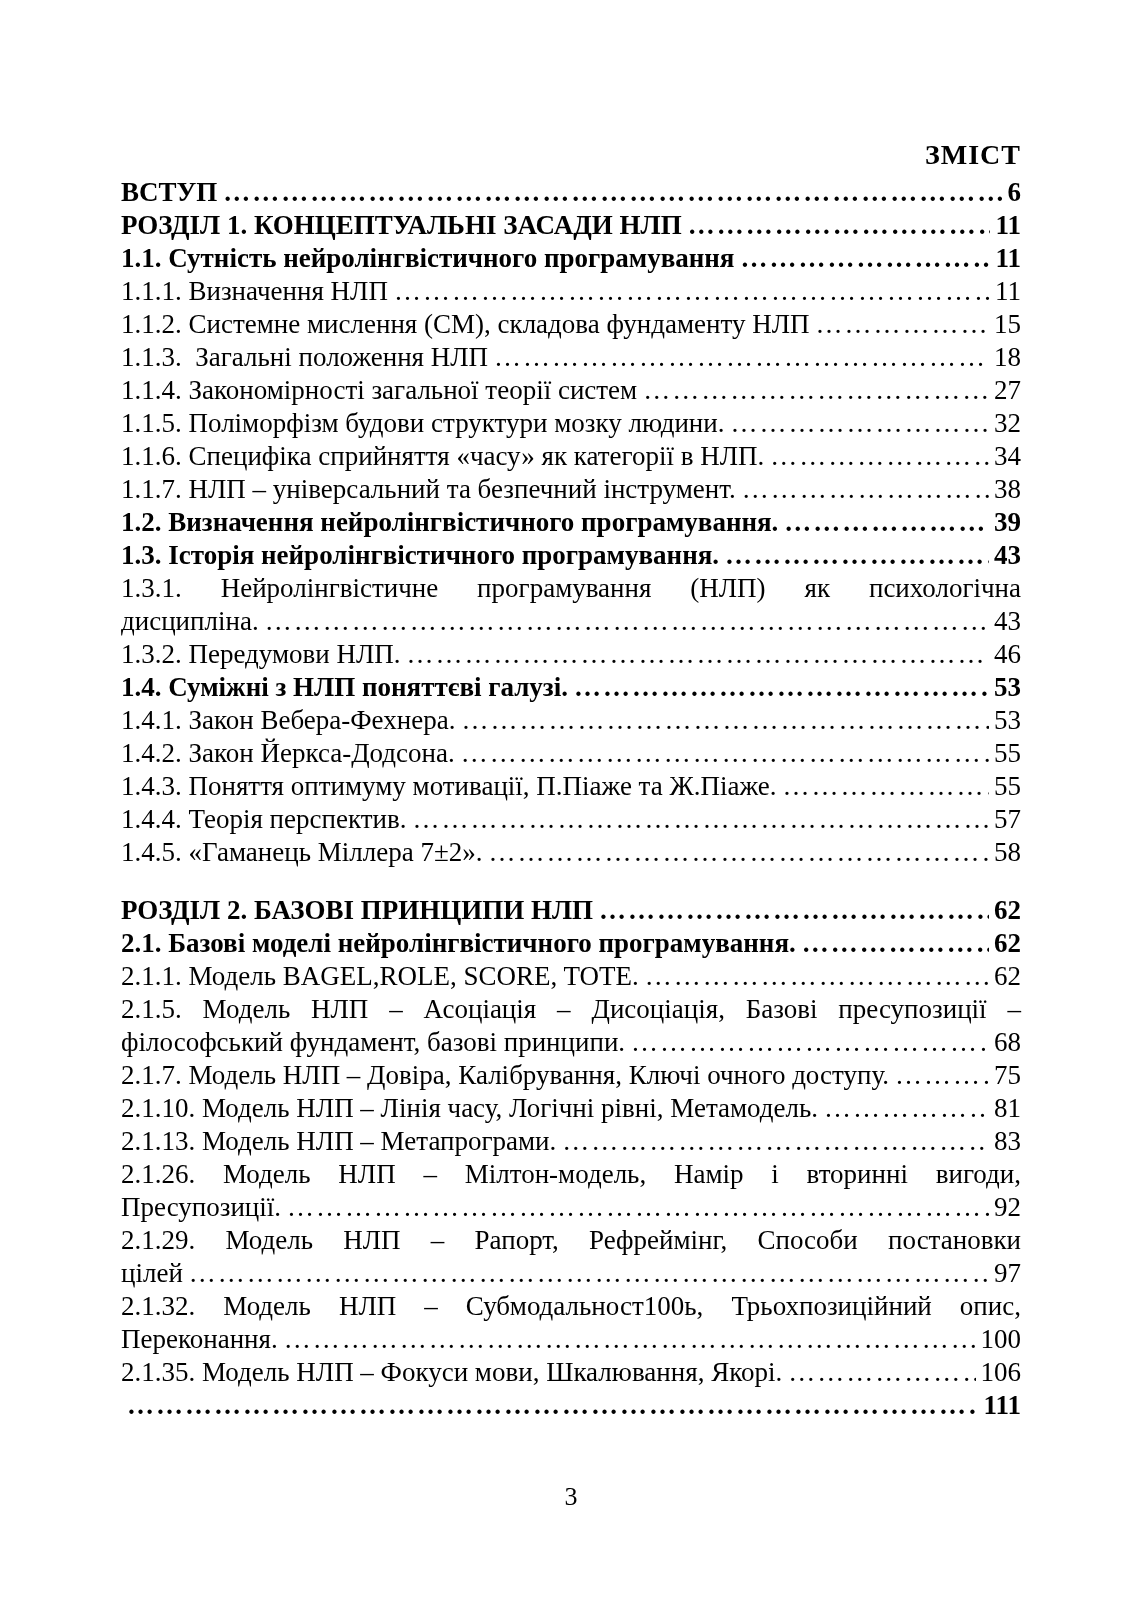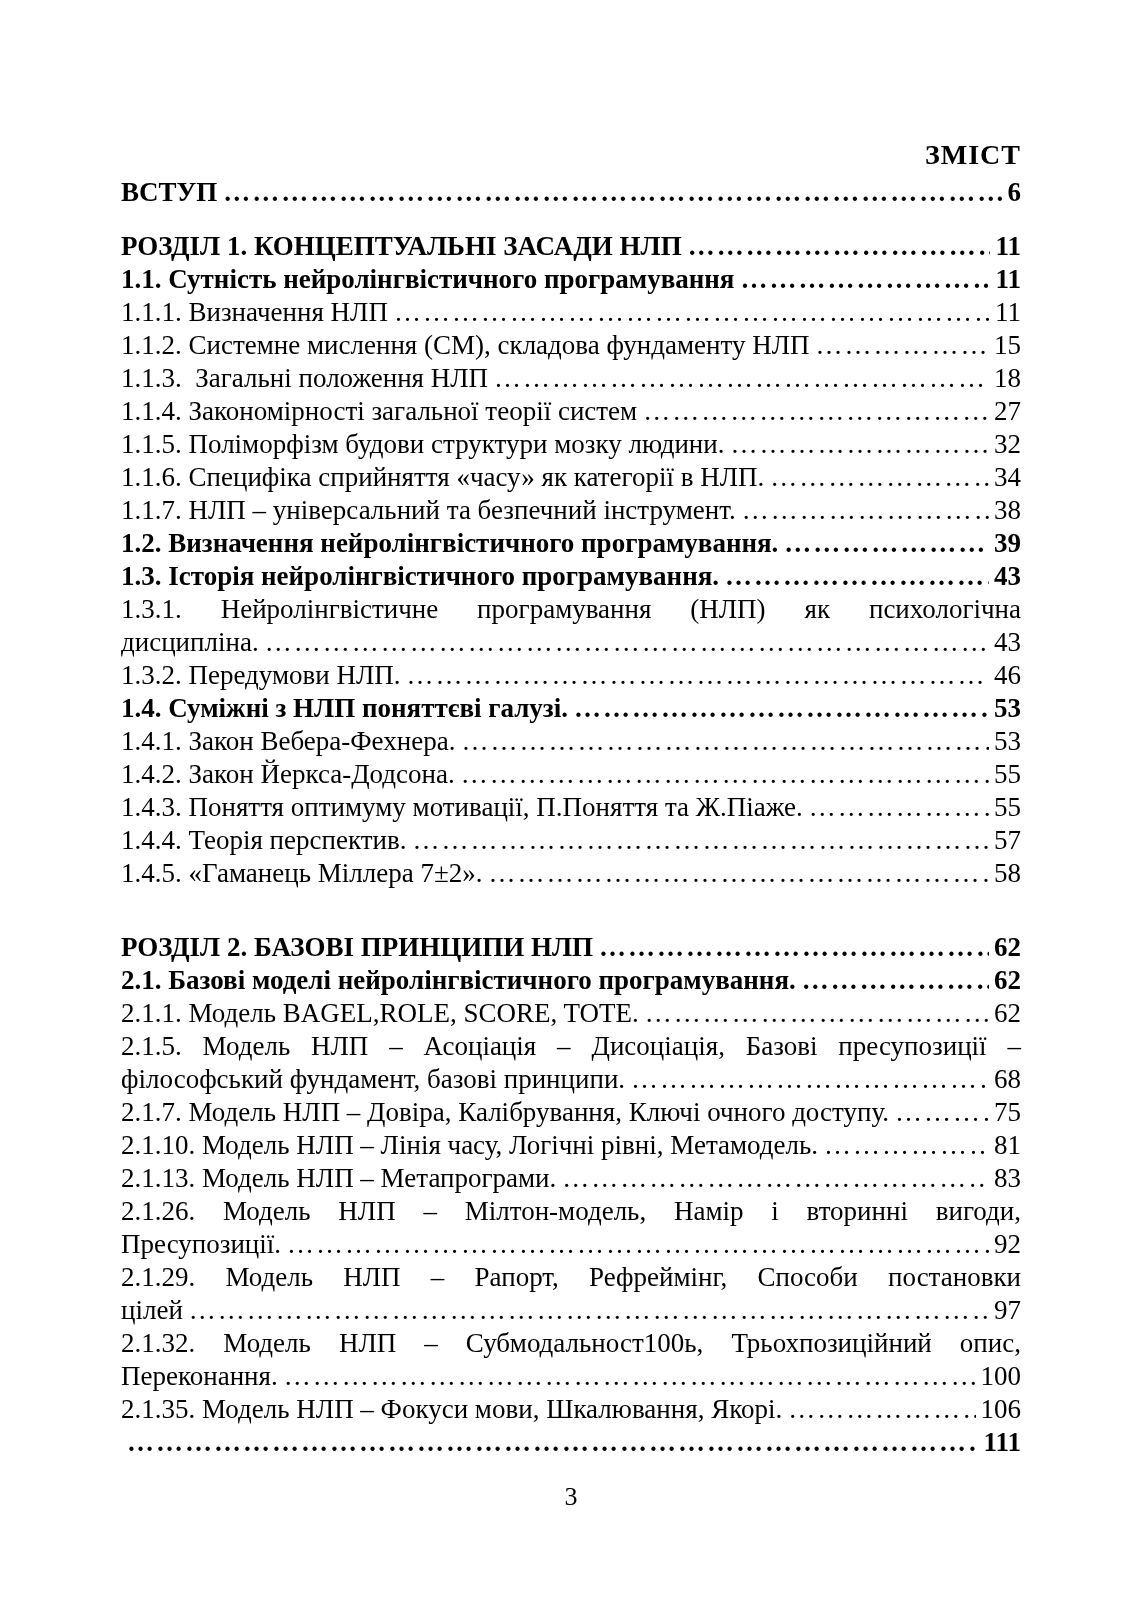--- a/index.html
+++ b/index.html
@@ -22,22 +22,22 @@
     text-align: right;
     letter-spacing: 1px;
     margin: 0 0 3px 0;
   }
   .toc {
     font-size: 27px;
     line-height: 33px;
   }
   .entry { font-weight: normal; }
   .entry.bold { font-weight: bold; }
-  .entry.gap1 { margin-top: 21px; }
-  .entry.gap2 { margin-top: 41px; }
+  .entry.gap1 { }
+  .entry.gap2 { margin-top: 25px; }
   .row {
     display: flex;
     align-items: baseline;
     flex-wrap: nowrap;
   }
   .txt { white-space: pre; flex: 0 0 auto; }
   .leader {
     flex: 1 1 auto;
     overflow: hidden;
     white-space: nowrap;
@@ -182,21 +182,21 @@
       </div>
       <div class="entry">
         <div class="row">
           <span class="txt">1.4.2. Закон Йеркса-Додсона.</span>
           <span class="leader"><span class="dots">………………………………………………………………………………………………………………………………………………………………</span></span>
           <span class="pg">55</span>
         </div>
       </div>
       <div class="entry">
         <div class="row">
-          <span class="txt">1.4.3. Поняття оптимуму мотивації, П.Поняття та Ж.Піаже.</span>
+          <span class="txt">1.4.3. Поняття оптимуму мотивації, П.Піаже та Ж.Піаже.</span>
           <span class="leader"><span class="dots">………………………………………………………………………………………………………………………………………………………………</span></span>
           <span class="pg">55</span>
         </div>
       </div>
       <div class="entry">
         <div class="row">
           <span class="txt">1.4.4. Теорія перспектив.</span>
           <span class="leader"><span class="dots">………………………………………………………………………………………………………………………………………………………………</span></span>
           <span class="pg">57</span>
         </div>

